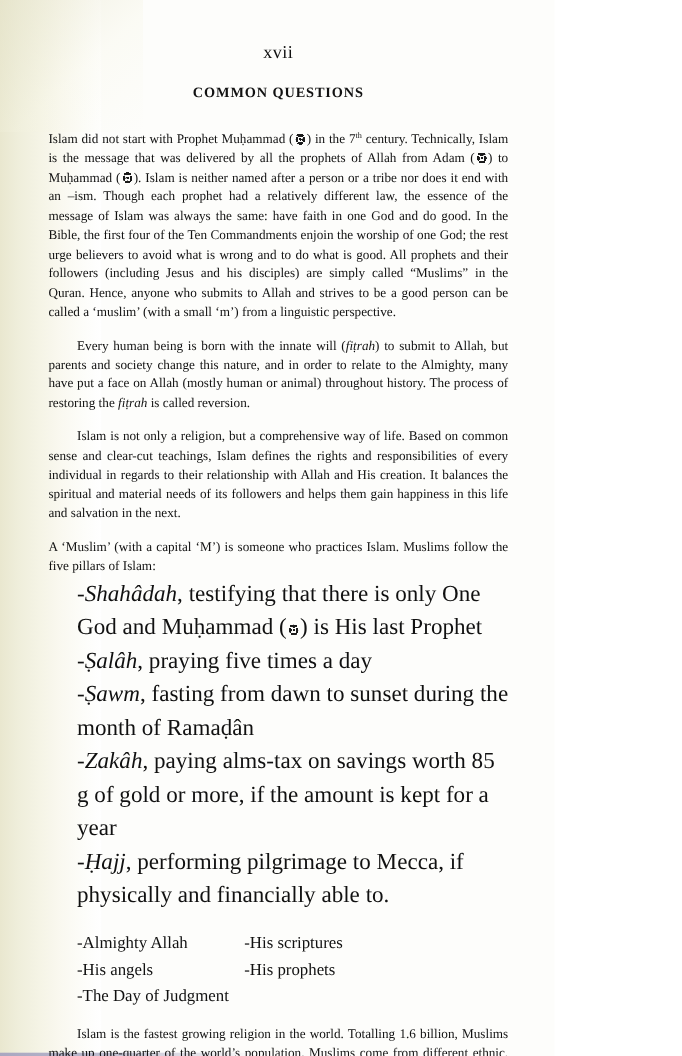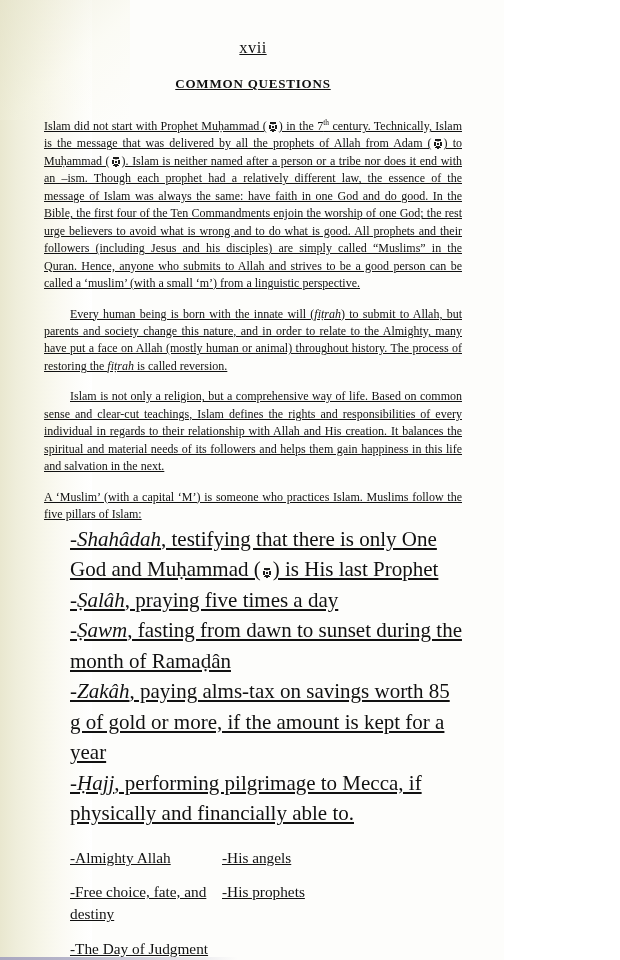--- a/index.html
+++ b/index.html
@@ -9,21 +9,20 @@
   }
 
   #page {
     position: relative;
     width: 504px;
     height: 960px;
     background: #fdfdfb;
     overflow: hidden;
     font-family: "Liberation Serif", "DejaVu Serif", serif;
     color: #111111;
-    text-decoration: underline;
   }
 
   
   #gutter-shade {
     position: absolute;
     left: 0; top: 0;
     width: 92px; height: 960px;
     background: linear-gradient(to right,
         #e9e7cf 0%,
         #efeedb 18%,
@@ -109,21 +108,21 @@
     margin: 0;
     padding-left: 0;
   }
   .pillar .term { font-style: italic; }
 
   .articles {
     margin: 18px 0 14px 0;
     padding-left: 26px;
     display: grid;
     grid-template-columns: 152px auto;
-    row-gap: 12px;
+    row-gap: 2px;
   }
   .articles div {
     font-size: 15.3px;
     line-height: 1.455;
   }
 
   .lead-gap { margin-top: 16px; }
   em { font-style: italic; }
   sup { font-size: 0.62em; vertical-align: super; line-height: 0; }
 
@@ -185,22 +184,22 @@
         <span class="term">-Zakâh</span><span>, paying alms-tax on savings worth 85 g of gold or more, if the amount is kept for a year</span>
       </p>
       <p class="pillar">
         <span class="term">-Ḥajj</span><span>, performing pilgrimage to Mecca, if physically and financially able to.</span>
       </p>
     </div>
 
 
     <div class="articles">
       <div>-Almighty Allah</div>
+      <div>-His scriptures</div>
       <div>-His angels</div>
-      <div>-Free choice, fate, and destiny</div>
       <div>-His prophets</div>
       <div>-The Day of Judgment</div>
     </div>
 
     <p class="body indent">Islam is the fastest growing religion in the world. Totalling 1.6 billion, Muslims make up one-quarter of the world’s population. Muslims come from different ethnic, cultural, and social backgrounds. Contrary to the common belief, not all Muslims are Arab; not all Arabs are Muslim. Arabs make up less than 18% of</p>
 
   </div>
 </div>
 
 </body></html>

